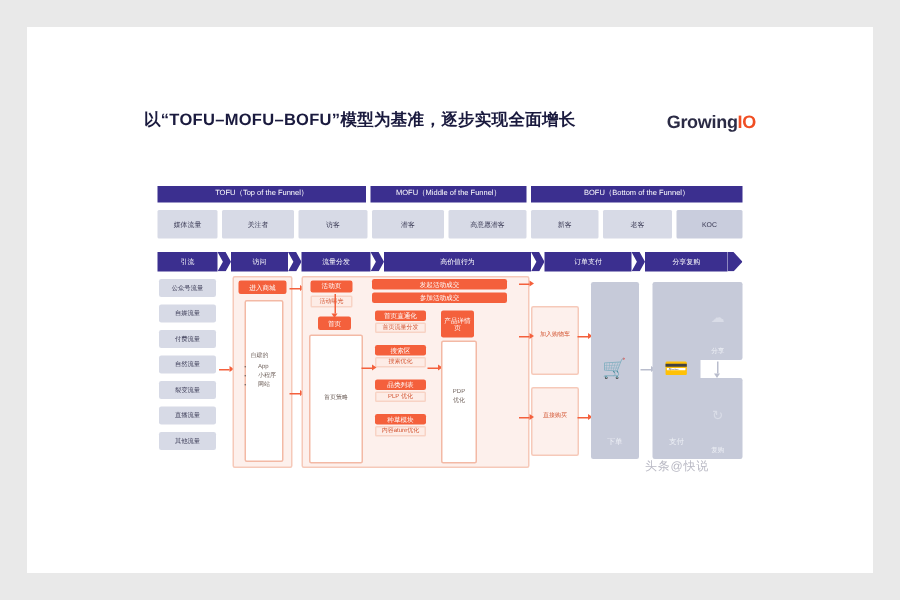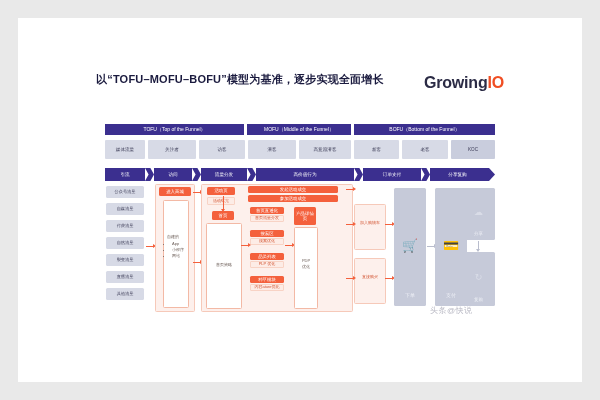--- a/index.html
+++ b/index.html
@@ -26,21 +26,21 @@
 
   
   #title-row{position:absolute;left:96px;top:70px;width:408px;height:28px;}
   #page-title{
     position:absolute;left:0;top:2px;
     font-size:11px;font-weight:bold;color:#1a1a3e;
     letter-spacing:.2px;white-space:nowrap;
   }
   #logo{
     position:absolute;right:0;top:4px;
-    font-size:16px;font-weight:bold;color:#2b2b45;
+    font-size:12px;font-weight:bold;color:#2b2b45;
     letter-spacing:-.2px;white-space:nowrap;
   }
   #logo .io{color:#f04e23;}
 
   
   #diagram{
     position:absolute;left:105px;top:124px;width:390px;height:190px;
   }
 
   

